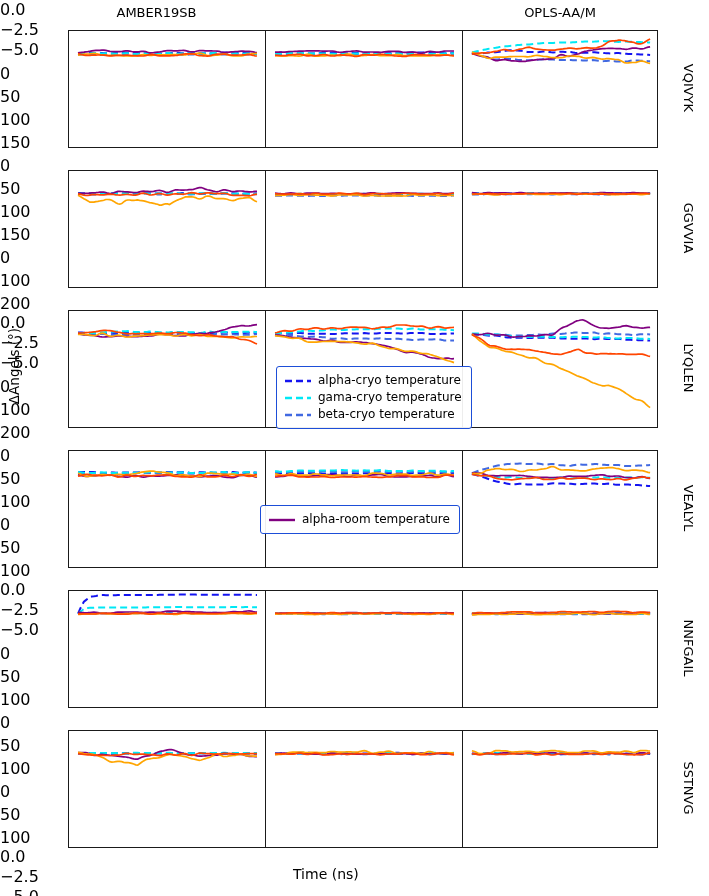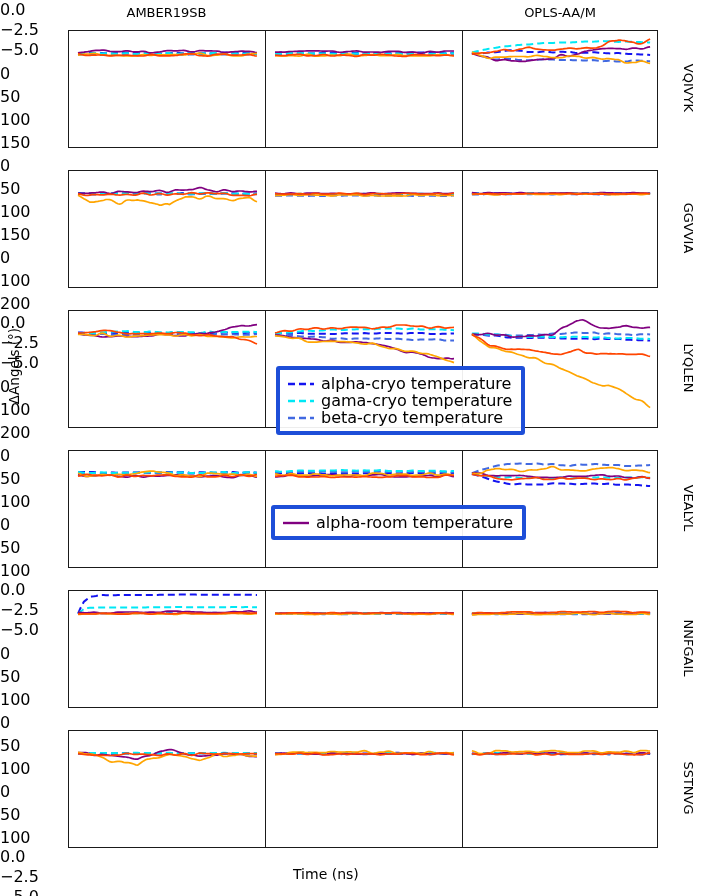--- a/index.html
+++ b/index.html
@@ -7,30 +7,30 @@
        font-family:"DejaVu Sans","Liberation Sans",sans-serif;color:#000;}
   .coltitle{position:absolute;top:5px;height:18px;font-size:13px;text-align:center;}
   .rowlabel{position:absolute;width:120px;height:18px;font-size:13px;text-align:center;
             transform:translate(-50%,-50%) rotate(90deg);}
   .xlabel{position:absolute;font-size:14px;text-align:left;width:140px;}
   .ylabel{position:absolute;font-size:13.5px;width:120px;text-align:center;
           transform:translate(-50%,-50%) rotate(-90deg);}
   .panel{position:absolute;background:#fff;border-top:1px solid #1a1a1a;border-bottom:1px solid #1a1a1a;
          border-left:1px solid #1a1a1a;overflow:hidden;}
   .panel.last{border-right:1px solid #1a1a1a;}
-  .legend{position:absolute;background:rgba(255,255,255,0.92);border:4px solid #1d4ed8;
-          border-radius:3px;padding:5px 9px 5px 8px;font-size:16px;line-height:17px;}
+  .legend{position:absolute;background:rgba(255,255,255,0.92);border:1px solid #1d4ed8;
+          border-radius:3px;padding:5px 9px 5px 8px;font-size:12px;line-height:17px;}
   .legend .entry{display:flex;align-items:center;white-space:nowrap;}
   .legend svg{margin-right:7px;}
 </style>
 </head>
 <body>
 
 <div id="fig">
-  <div class="coltitle" style="left:68px;width:197px;">AMBER19SB</div>
+  <div class="coltitle" style="left:58px;width:197px;">AMBER19SB</div>
   <div class="coltitle" style="left:462px;width:196px;">OPLS-AA/M</div>
 
   <div class="rowlabel" style="left:687px;top:88px;">VQIVYK</div>
   <div class="rowlabel" style="left:687px;top:228px;">GGVVIA</div>
   <div class="rowlabel" style="left:687px;top:368px;">LYQLEN</div>
   <div class="rowlabel" style="left:687px;top:508px;">VEALYL</div>
   <div class="rowlabel" style="left:687px;top:648px;">NNFGAIL</div>
   <div class="rowlabel" style="left:687px;top:788px;">SSTNVG</div>
 
   <div class="ylabel" style="left:14px;top:366px;">ΔAngels (°)</div>
@@ -276,21 +276,21 @@
         </svg>
         <span>gama-cryo temperature</span>
       </div>
       <div class="entry">
         <svg width="26" height="6">
           <line x1="0" y1="3" x2="26" y2="3" stroke="#4169E1" stroke-width="2.4" stroke-dasharray="7 4"></line>
         </svg>
         <span>beta-cryo temperature</span>
       </div>
     </div>
-    <div class="legend" style="left: 271px; top: 505px;">
+    <div class="legend" style="left: 260px; top: 505px;">
       <div class="entry">
         <svg width="26" height="6">
           <line x1="0" y1="3" x2="26" y2="3" stroke="#800080" stroke-width="2.4"></line>
         </svg>
         <span>alpha-room temperature</span>
       </div>
     </div>
   </div>
 
 </body></html>

